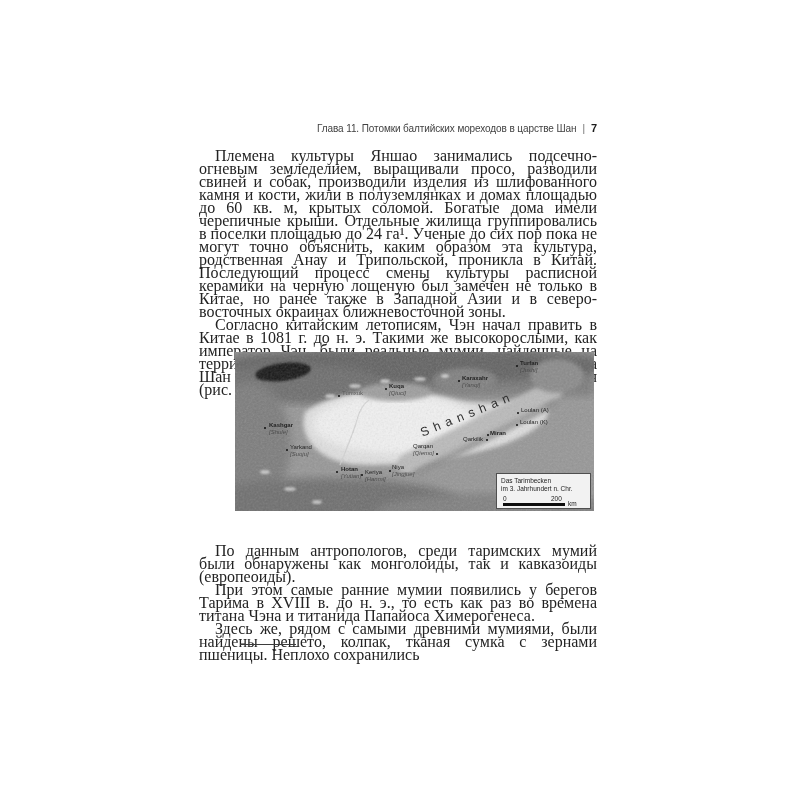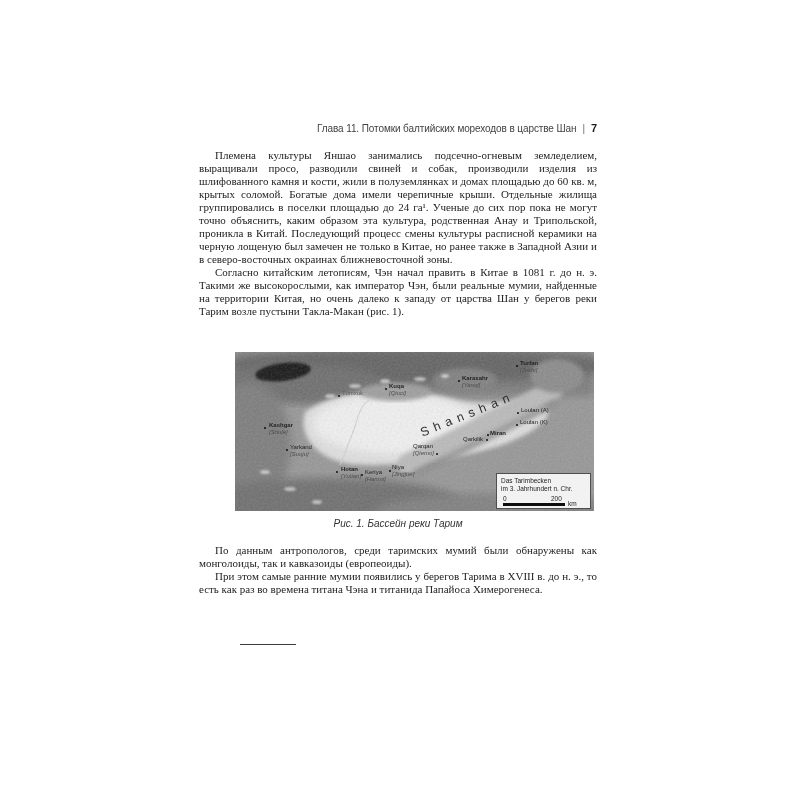--- a/index.html
+++ b/index.html
@@ -7,21 +7,21 @@
         font-family:"Liberation Serif",serif;color:#1e1e1e;margin-left:7px;}
 
   
   .runhead{position:absolute;left:192px;top:122px;width:398px;text-align:right;
            font-family:"Liberation Sans",sans-serif;font-size:10px;color:#424242;
            letter-spacing:-0.1px;white-space:nowrap;}
   .runhead .sep{color:#6b6b6b;font-weight:300;margin:0 6px;}
   .runhead .pnum{font-weight:bold;font-size:11px;color:#1c1c1c;}
 
   
-  .textblock{position:absolute;left:192px;width:398px;font-size:11px;line-height:13px;
+  .textblock{position:absolute;left:192px;width:398px;font-size:16px;line-height:13px;
              text-align:justify;color:#232323;font-family:Liberation Serif, serif;}
   .textblock.top{top:149px;}
   .textblock.bottom{top:544px;}
   .para{margin:0;text-indent:16px;}
 
   
   .mapbox{position:absolute;left:228px;top:352px;width:359px;height:159px;overflow:hidden;}
   .mapbox svg{position:absolute;left:0;top:0;}
   .map-overlay{position:absolute;left:0;top:0;width:359px;height:159px;}
   .map-label{position:absolute;font-family:"Liberation Sans",sans-serif;font-size:6px;
@@ -199,22 +199,22 @@
       <div>im 3. Jahrhundert n. Chr.</div>
       <div class="scale">
         <span class="s0">0</span>
         <span class="s200">200</span>
         <div class="bar"></div>
         <span class="skm">km</span>
       </div>
     </div>
   </div>
 
-  <div class="caption">Рис. 1. Бассейн реки Тарим</div>
 
   <div class="textblock bottom">
       <p class="para">По данным антропологов, среди таримских мумий были обнаружены как монголоиды, так и кавказоиды (европеоиды).</p>
       <p class="para">При этом самые ранние мумии появились у берегов Тарима в XVIII в. до н. э., то есть как раз во времена титана Чэна и титанида Папайоса Химерогенеса.</p>
+      <p class="para">Здесь же, рядом с самыми древними мумиями, были найдены решето, колпак, тканая сумка с зернами пшеницы. Неплохо сохранились</p>
     </div>
 
   <div class="fnrule"></div>
 
 </div>
 
 </body></html>

